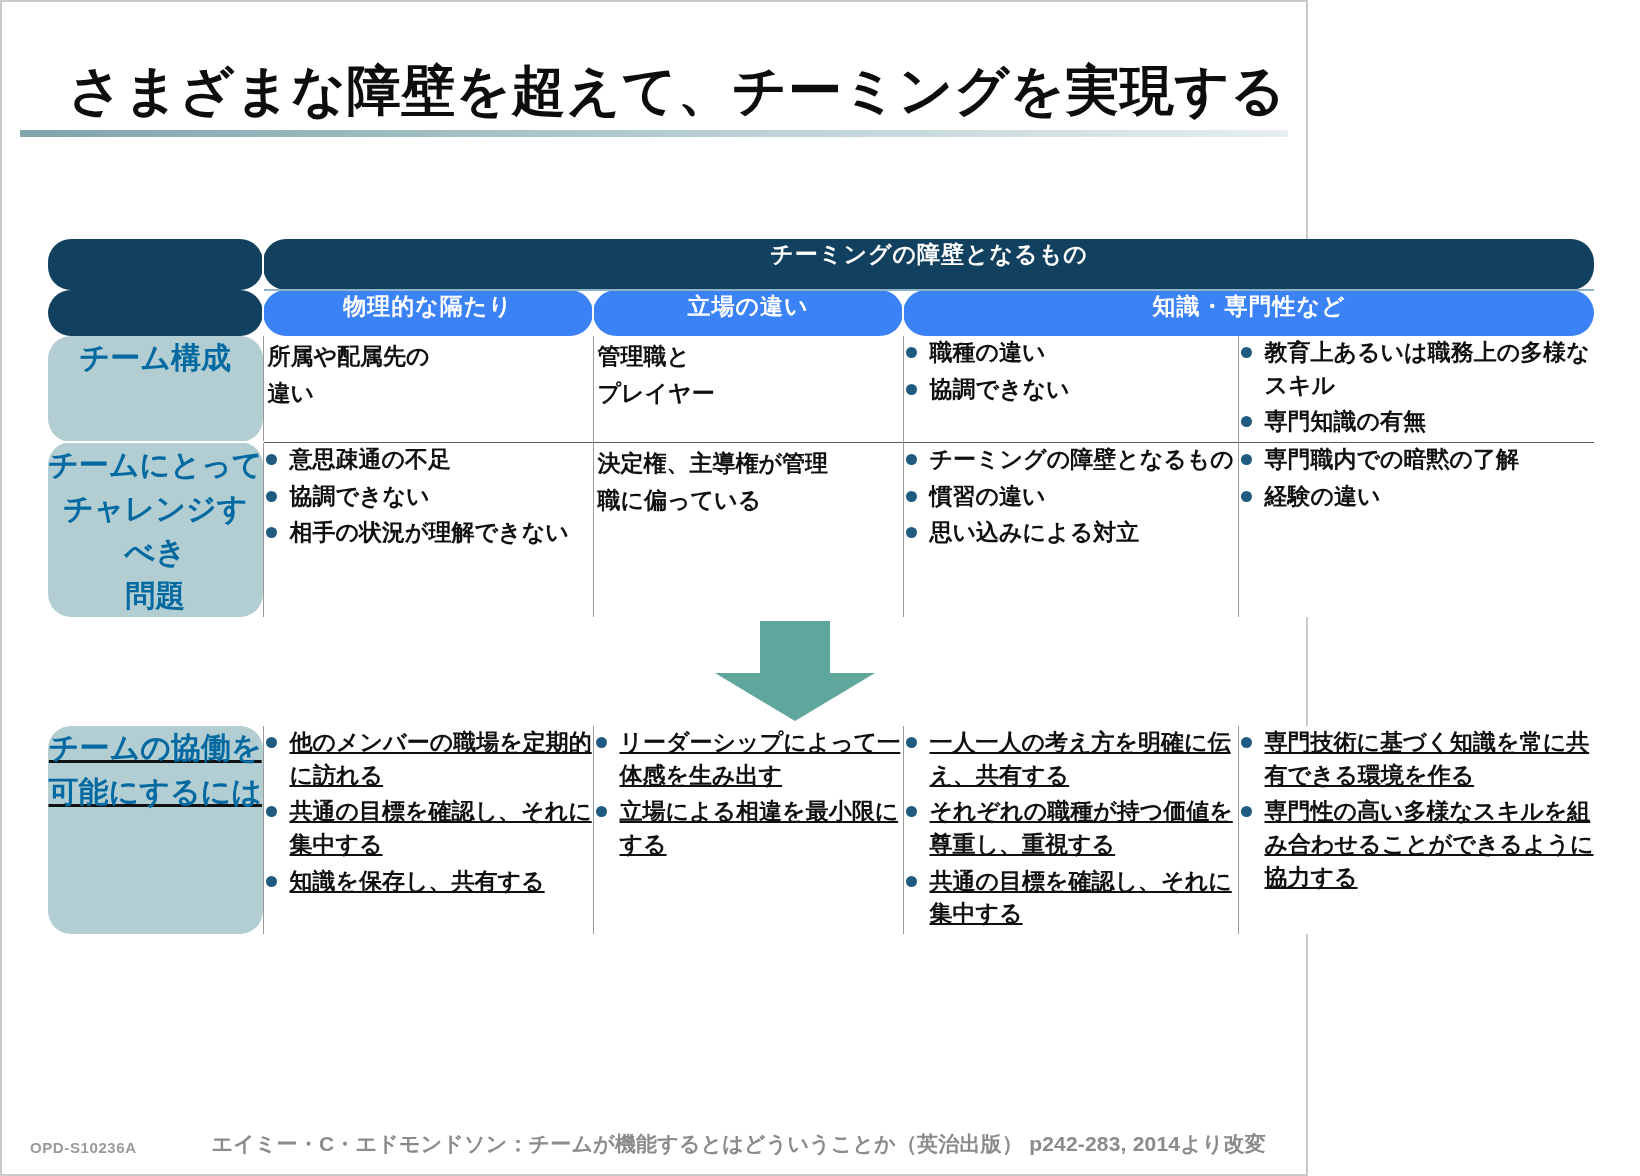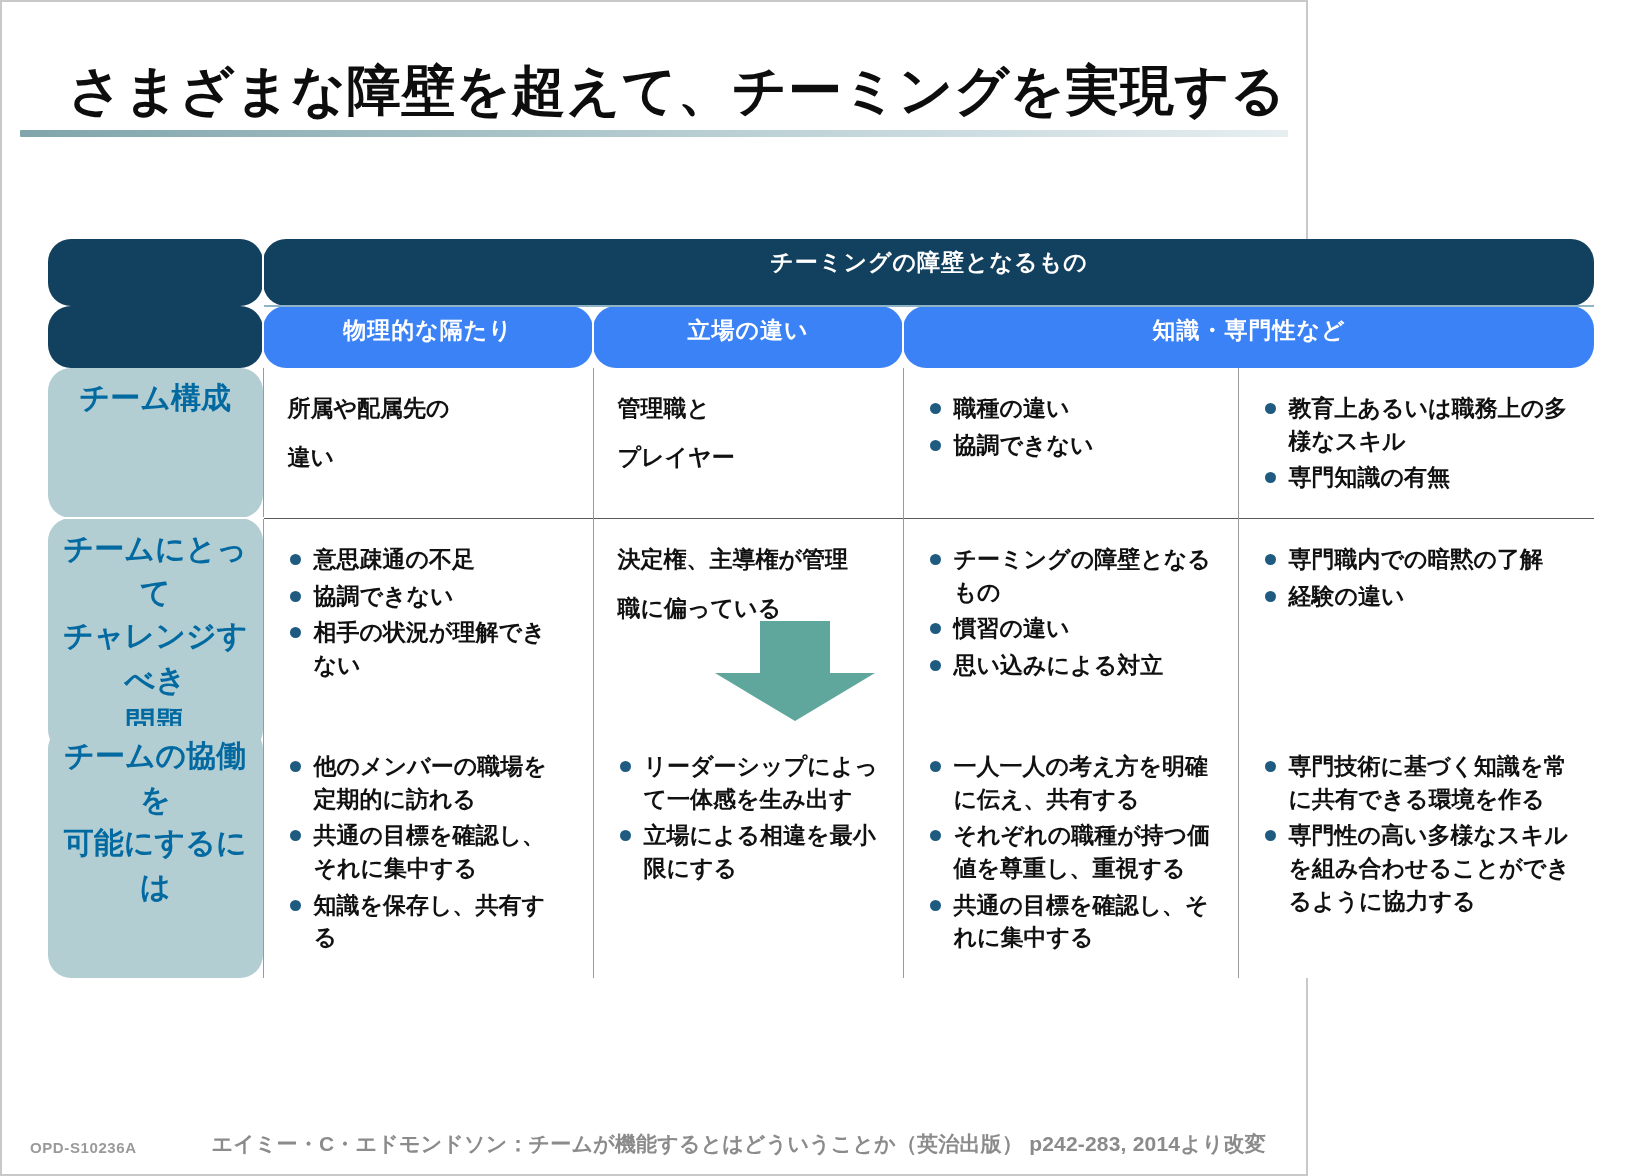--- a/index.html
+++ b/index.html
@@ -54,30 +54,31 @@
   }
   .table-top {
     left: 46px;
     top: 237px;
     width: 1546px;
   }
   .table-bottom {
     left: 46px;
     top: 724px;
     width: 1546px;
+    text-decoration: underline;
   }
   .grid col.c-label { width: 215px; }
   .grid col.c-a     { width: 330px; }
   .grid col.c-b     { width: 310px; }
   .grid col.c-c     { width: 335px; }
   .grid col.c-d     { width: 356px; }
 
   .grid td, .grid th {
     vertical-align: top;
-    padding: 8px;
+    padding: 0;
     margin: 0;
     border-radius: 23px;
   }
 
   
   .hdr-main {
     background: #12405f;
     color: #ffffff;
     font-size: 23px;
     font-weight: bold;
@@ -125,26 +126,26 @@
     line-height: 1.42;
     padding: 14px 10px 16px 14px;
     border-left: 1px solid #9a9a9a;
     border-top: 1.5px solid #5a5a5a;
     color: #111111;
   }
   .cell.no-top { border-top: none; }
 
   .plain {
     font-weight: bold;
-    margin: 16px;
+    margin: 4px;
   }
 
   ul.bullets {
     list-style: none;
-    margin: 16px;
+    margin: 0;
     padding: 0;
   }
   ul.bullets li {
     position: relative;
     padding-left: 26px;
     margin-bottom: 4px;
     font-weight: bold;
   }
   ul.bullets li::before {
     content: "";

